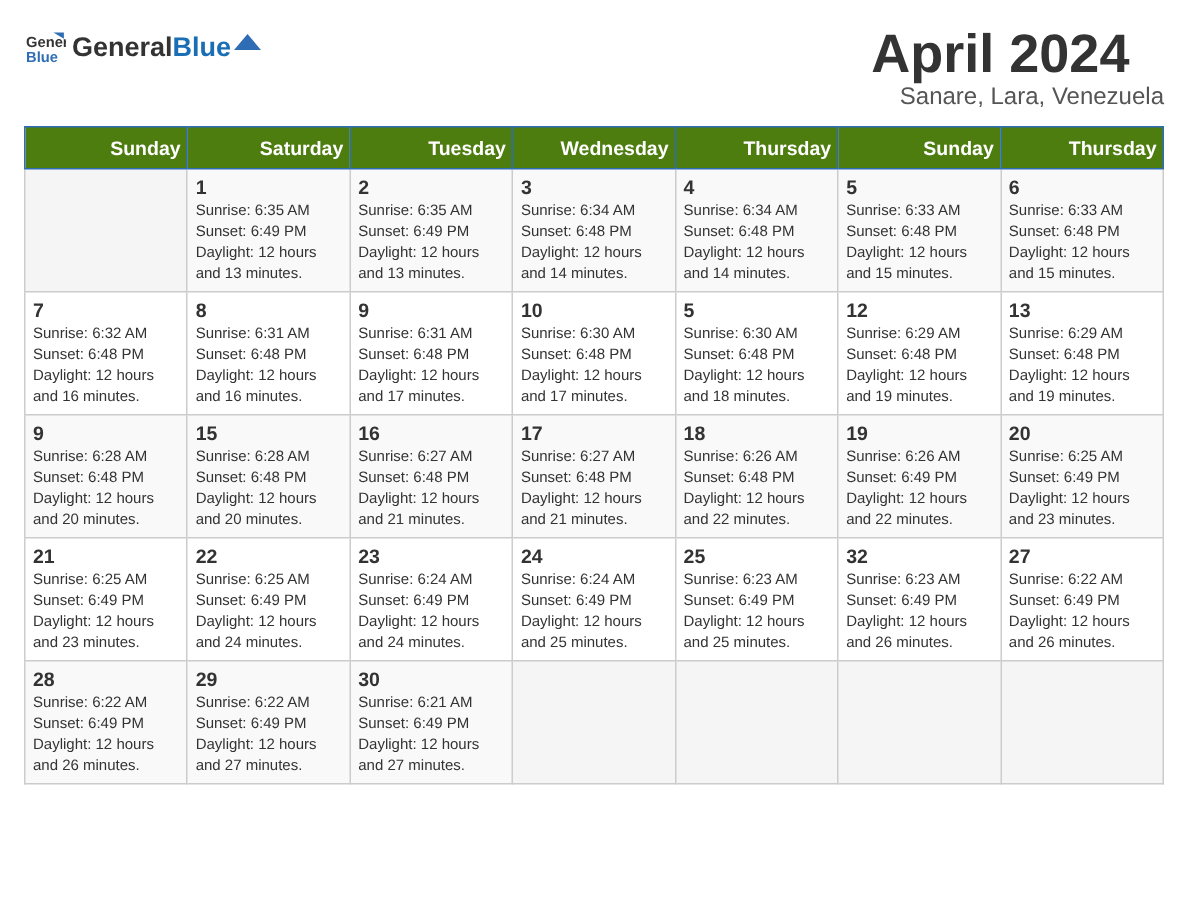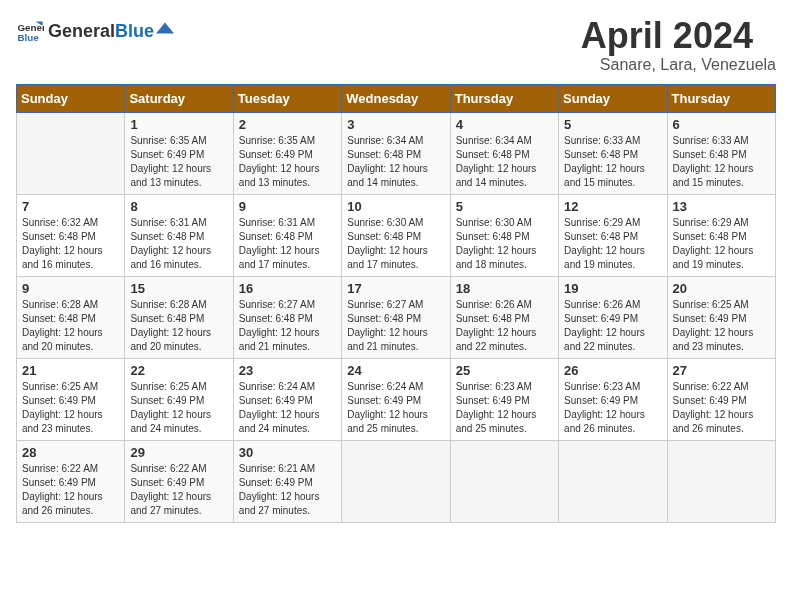--- a/index.html
+++ b/index.html
@@ -48,24 +48,24 @@
       font-size: 16px;
       color: #555;
       margin-left: 19px;
     }
     table {
       width: 100%;
       border-collapse: collapse;
       font-size: 11px;
     }
     thead tr th {
-      background-color: #a16207;
+      background-color: #4d7c0f;
       color: white;
       padding: 6px 4px;
-      text-align: left;
+      text-align: right;
       font-size: 13px;
       font-weight: bold;
       border: 1px solid #2e6db4;
     }
     tbody tr td {
       border: 1px solid #ccc;
       padding: 4px 5px;
       vertical-align: top;
       width: 14.28%;
       min-height: 70px;
@@ -233,21 +233,21 @@
         </td>
         <td>
           <div class="day-number">24</div>
           <div class="day-info">Sunrise: 6:24 AM<br>Sunset: 6:49 PM<br>Daylight: 12 hours<br>and 25 minutes.</div>
         </td>
         <td>
           <div class="day-number">25</div>
           <div class="day-info">Sunrise: 6:23 AM<br>Sunset: 6:49 PM<br>Daylight: 12 hours<br>and 25 minutes.</div>
         </td>
         <td>
-          <div class="day-number">26</div>
+          <div class="day-number">32</div>
           <div class="day-info">Sunrise: 6:23 AM<br>Sunset: 6:49 PM<br>Daylight: 12 hours<br>and 26 minutes.</div>
         </td>
         <td>
           <div class="day-number">27</div>
           <div class="day-info">Sunrise: 6:22 AM<br>Sunset: 6:49 PM<br>Daylight: 12 hours<br>and 26 minutes.</div>
         </td>
       </tr>
       <tr>
         <td>
           <div class="day-number">28</div>

